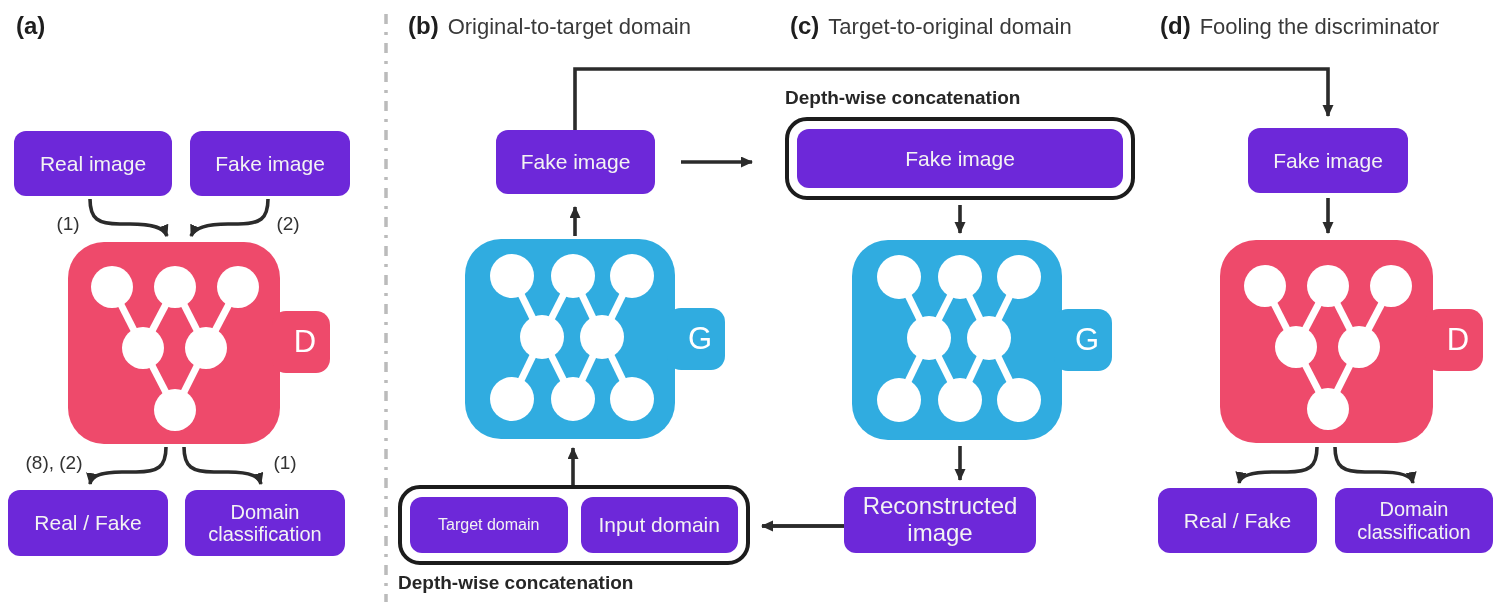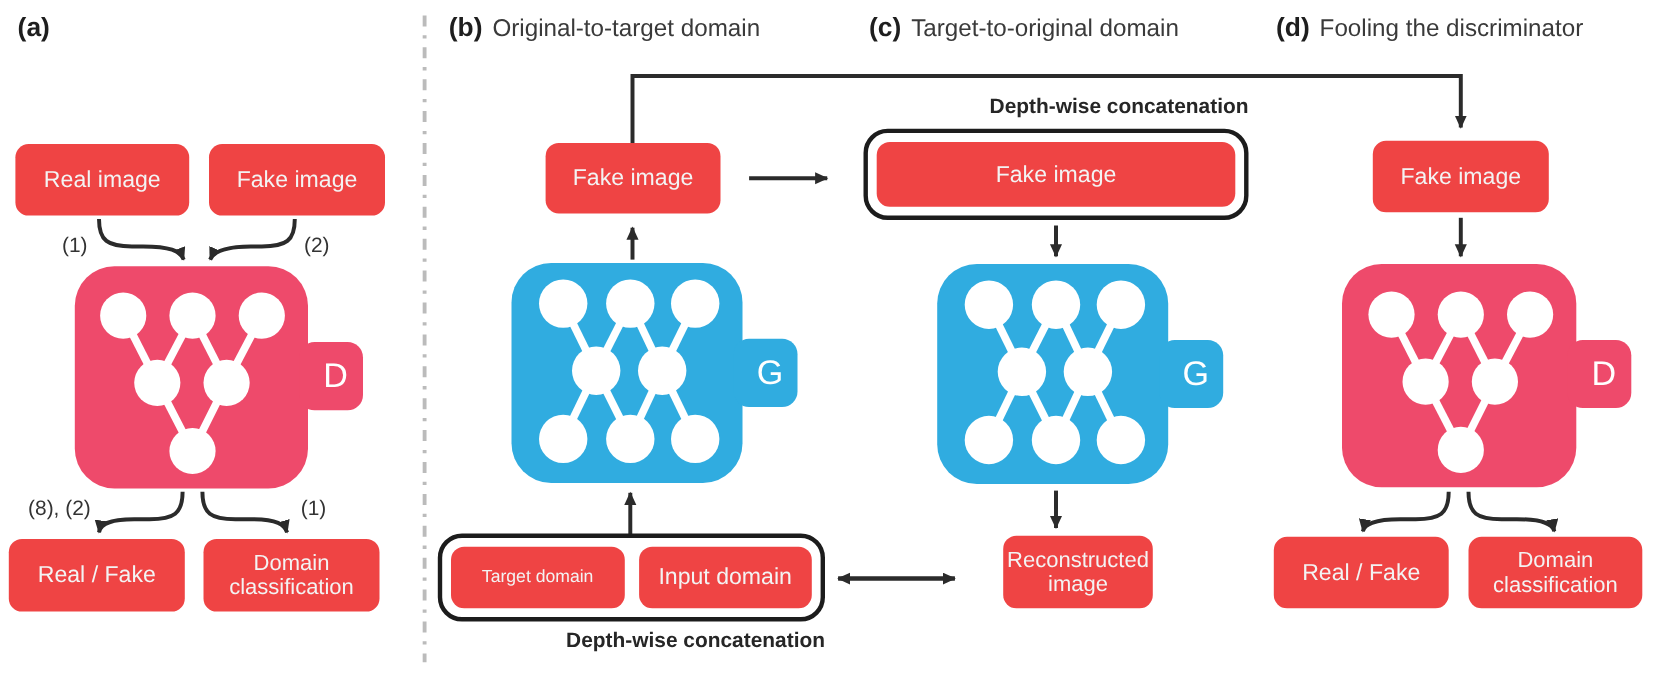--- a/index.html
+++ b/index.html
@@ -7,31 +7,31 @@
     position:relative;width:1503px;height:612px;background:#ffffff;
     font-family:"Liberation Sans",sans-serif;overflow:hidden;
   }
   .connectors{position:absolute;left:0;top:0;width:1503px;height:612px;pointer-events:none;}
   .title{
     position:absolute;top:12px;display:flex;gap:9px;align-items:baseline;
     color:#3a3a3a;font-size:22px;white-space:nowrap;
   }
   .title .tag{font-weight:700;color:#1e1e1e;font-size:24px;}
   .dark-box{
-    position:absolute;background:#ef4444;border-radius:12px;color:#F3F3F3;
+    position:absolute;background:#6d28d9;border-radius:12px;color:#F3F3F3;
     display:flex;align-items:center;justify-content:center;text-align:center;
     font-size:21px;line-height:1.12;padding:0 6px;box-sizing:border-box;
   }
   .concat{
     position:absolute;background:#ffffff;border:4px solid #1C1C1C;border-radius:22px;
     display:flex;gap:13px;padding:8px;box-sizing:border-box;
   }
   .concat .dark-box{position:static;flex:1;height:auto;}
   .caption{
-    position:absolute;font-weight:700;color:#262626;font-size:19px;text-align:right;
+    position:absolute;font-weight:700;color:#262626;font-size:19px;text-align:left;
     white-space:nowrap;
   }
   .lbl{position:absolute;font-size:19px;color:#333333;text-align:center;white-space:nowrap;}
   .net{position:absolute;border-radius:36px;}
   .pink{background:#EE4A6B;}
   .blue{background:#30ACE0;}
   .net-tab{
     position:absolute;top:69px;right:-50px;width:58px;height:62px;border-radius:14px;
     display:flex;align-items:center;justify-content:center;color:#ffffff;
     font-size:31px;padding-left:8px;box-sizing:border-box;
@@ -194,21 +194,21 @@
           <circle cx="167" cy="37" r="22"></circle>
         <circle cx="77" cy="98" r="22"></circle>
           <circle cx="137" cy="98" r="22"></circle>
         <circle cx="47" cy="160" r="22"></circle>
           <circle cx="108" cy="160" r="22"></circle>
           <circle cx="167" cy="160" r="22"></circle>
       </g>
     </svg>
   </div>
 
-  <div class="dark-box" style="left:912px;top:487px;width:136px;height:66px;font-size:20px">Reconstructed image</div>
+  <div class="dark-box" style="left:844px;top:487px;width:192px;height:66px;font-size:24px">Reconstructed image</div>
 
   <div class="title" style="left:1160px">
     <span class="tag">(d)</span>
     <span>Fooling the discriminator</span>
   </div>
 
   <div class="dark-box" style="left:1248px;top:128px;width:160px;height:65px">Fake image</div>
 
   <div class="net pink" style="left:1220px;top:240px;width:213px;height:203px">
     <div class="net-tab pink">

